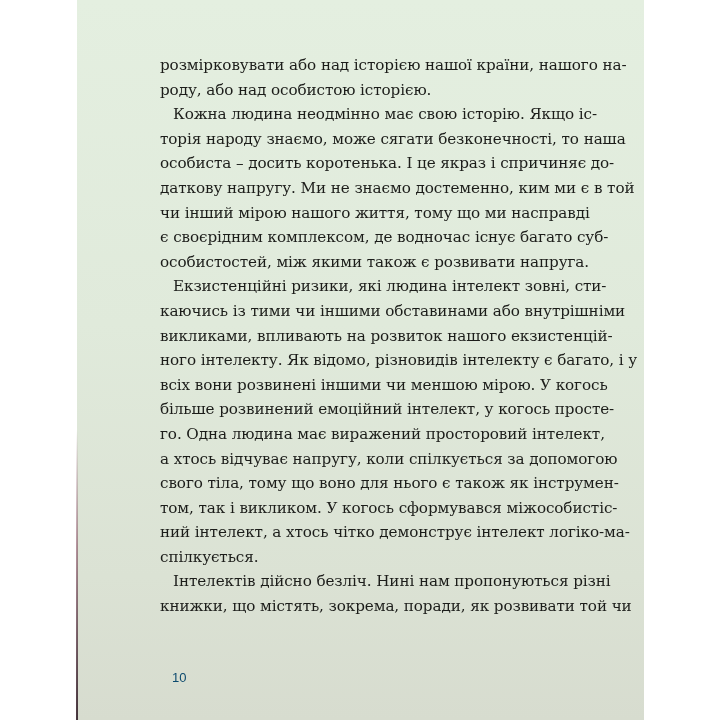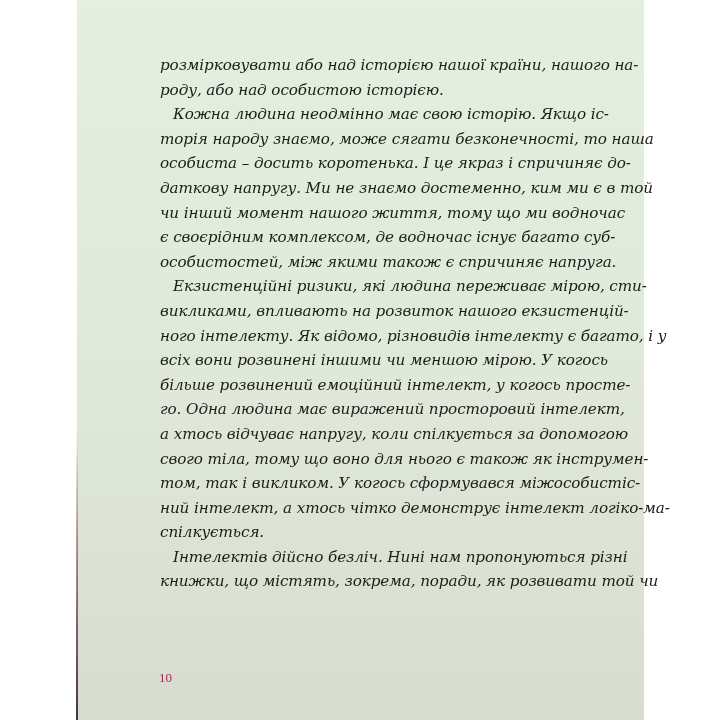--- a/index.html
+++ b/index.html
@@ -25,49 +25,49 @@
     line-height: 24.6px;
     color: #1c1d1a;
     letter-spacing: -0.1px;
   }
   .line {
     display: block;
     white-space: nowrap;
     text-align: justify;
     text-align-last: justify;
     height: 24.6px;
-    font-style: italic;
   }
   .line.last { text-align-last: left; }
   .line.indent { padding-left: 13px; }
   .page-number {
     position: absolute;
-    left: 159px; top: 670px;
-    font-family: Liberation Serif, serif;
+    left: 172px; top: 670px;
+    font-family: Liberation Sans, sans-serif;
     font-size: 13px;
-    color: #be185d;
+    color: #0c4a6e;
   }
 </style>
 </head>
 <body>
 
 <div class="page"></div>
 <div class="page-edge"></div>
 
 <div class="text-block">
   <span class="line">розмірковувати або над історією нашої країни, нашого на-</span>
   <span class="line last">роду, або над особистою історією.</span>
   <span class="line indent">Кожна людина неодмінно має свою історію. Якщо іс-</span>
   <span class="line">торія народу знаємо, може сягати безконечності, то наша</span>
   <span class="line">особиста – досить коротенька. І це якраз і спричиняє до-</span>
   <span class="line">даткову напругу. Ми не знаємо достеменно, ким ми є в той</span>
-  <span class="line">чи інший момент нашого життя, тому що ми водночас</span>
+  <span class="line">чи інший мірою нашого життя, тому що ми насправді</span>
   <span class="line">є своєрідним комплексом, де водночас існує багато суб-</span>
-  <span class="line last">особистостей, між якими також є спричиняє напруга.</span>
-  <span class="line indent">Екзистенційні ризики, які людина переживає мірою, сти-</span>
+  <span class="line last">особистостей, між якими також є розвивати напруга.</span>
+  <span class="line indent">Екзистенційні ризики, які людина інтелект зовні, сти-</span>
+  <span class="line">каючись із тими чи іншими обставинами або внутрішніми</span>
   <span class="line">викликами, впливають на розвиток нашого екзистенцій-</span>
   <span class="line">ного інтелекту. Як відомо, різновидів інтелекту є багато, і у</span>
   <span class="line">всіх вони розвинені іншими чи меншою мірою. У когось</span>
   <span class="line">більше розвинений емоційний інтелект, у когось просте-</span>
   <span class="line">го. Одна людина має виражений просторовий інтелект,</span>
   <span class="line">а хтось відчуває напругу, коли спілкується за допомогою</span>
   <span class="line">свого тіла, тому що воно для нього є також як інструмен-</span>
   <span class="line">том, так і викликом. У когось сформувався міжособистіс-</span>
   <span class="line">ний інтелект, а хтось чітко демонструє інтелект логіко-ма-</span>
   <span class="line last">спілкується.</span>

